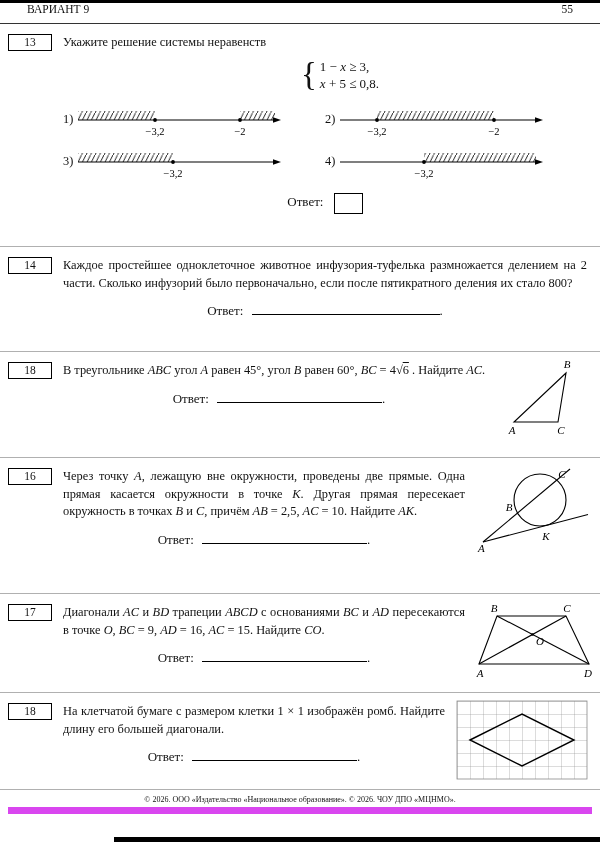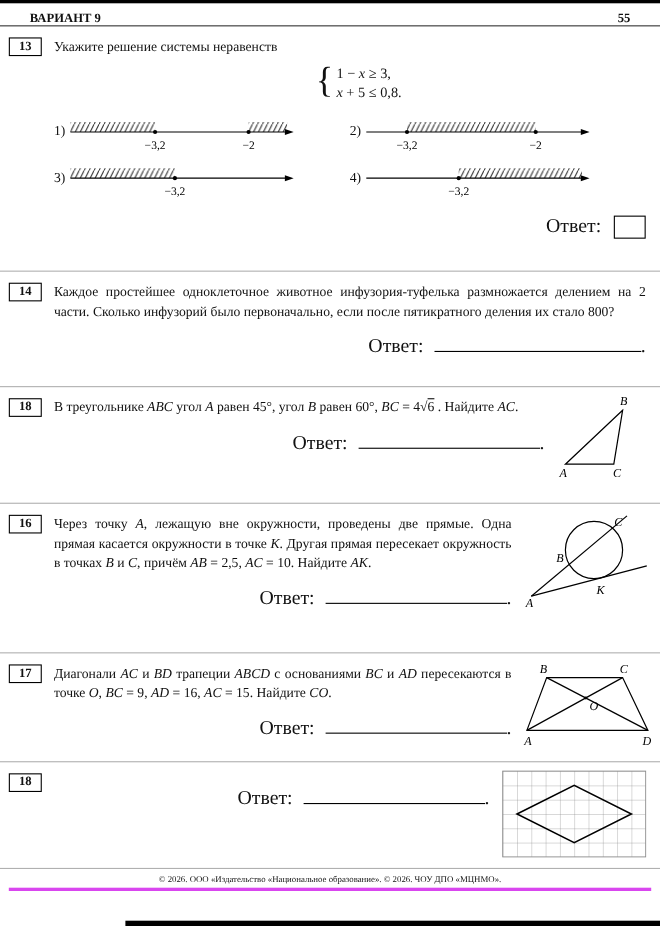--- a/index.html
+++ b/index.html
@@ -4,48 +4,48 @@
 <style>
   * { margin:0; padding:0; box-sizing:border-box; }
   html,body { background:#ddd; }
   body { width:600px; height:842px; overflow:hidden; }
   .page {
     position:relative; width:600px; height:842px; background:#fff;
     font-family:"Liberation Serif", serif; color:#111;
     border-top:3px solid #000; overflow:hidden;
   }
   .header {
-    height:21px; display:flex; justify-content:space-between; align-items:flex-end;
+    height:21px; display:flex; justify-content:space-between; align-items:flex-start;
     padding:0 27px; border-bottom:1px solid #333;
-    font-weight:bold; font-size:11.5px;
+    font-weight:normal; font-size:11.5px;
   }
   .sec { position:relative; border-bottom:1px solid #b0b0b0; overflow:hidden; }
   .prow { display:flex; align-items:flex-start; padding-top:10px; }
   .pnum {
-    flex:0 0 auto; width:30px; height:17px; border:1.3px solid #000; margin-left:8px;
-    font-weight:bold; font-size:11.5px; text-align:center; line-height:14px;
+    flex:0 0 auto; width:44px; height:17px; border:1.3px solid #000; margin-left:8px;
+    font-weight:normal; font-size:11.5px; text-align:center; line-height:14px;
   }
   .pbody { flex:1; margin-left:11px; margin-right:13px; font-size:12.4px; line-height:1.42; text-align:justify; }
   #sec15 .pbody { margin-right:105px; }
   #sec16 .pbody { margin-right:135px; }
   #sec17 .pbody { margin-right:135px; }
   #sec18 .pbody { margin-right:155px; }
   .i { font-style:italic; }
   .ov { text-decoration:overline; }
 
   .system { display:flex; align-items:center; margin:6px 0 0 238px; text-align:left; }
   .brace { font-size:33px; line-height:1; margin-right:3px; font-weight:400; }
   .sys-lines div { font-size:13px; line-height:17px; }
 
   .opts { margin-top:12px; }
   .opt-row { display:flex; margin-bottom:8px; }
   .opt { width:50%; display:flex; align-items:flex-start; }
   .opt-label { font-size:12.4px; margin-right:4px; padding-top:7px; }
 
-  .answer { margin-top:10px; text-align:right; font-size:18px; }
+  .answer { margin-top:10px; text-align:center; font-size:13px; }
   #sec13 .answer { margin-top:13px; }
   .ans-line { display:inline-block; width:165px; border-bottom:1.1px solid #000; height:12px; margin-left:5px; }
   #sec14 .ans-line { width:188px; }
   .ans-box { display:inline-block; width:29px; height:21px; border:1.2px solid #000; vertical-align:middle; margin-left:7px; }
 
   .nl { display:block; }
   .nl .axis { stroke:#000; stroke-width:1.1; }
   .nl .hatch { fill:url(#hatch); }
   .nl .arw { fill:#000; }
   .nl .dot { fill:#000; }
@@ -56,21 +56,21 @@
   #fig16 { right:6px; top:8px; }
   #fig17 { right:6px; top:10px; }
   #fig18 { right:12px; top:7px; }
   .fig .shape { fill:none; stroke:#000; stroke-width:1.1; }
   .fig .dot { fill:#000; }
   .fig text { font-family:"Liberation Serif", serif; font-size:11px; font-style:italic; fill:#000; }
   .gridrect { fill:url(#grid); stroke:#8a8a8a; stroke-width:0.8; }
   .rhombus { fill:none; stroke:#000; stroke-width:1.4; }
 
   .footer { position:relative; height:52px; }
-  .copyright { text-align:center; font-size:8px; margin:5px 8px 0 8px; padding-bottom:3px; border-bottom:3px solid #d946ef; }
+  .copyright { text-align:center; font-size:8px; margin:5px 8px 0 8px; padding-bottom:3px; border-bottom:7px solid #d946ef; }
   .notice { text-align:center; font-size:7.6px; margin-top:2px; }
   .black-bar { position:absolute; left:114px; bottom:0; width:486px; height:10px; background:#000; }
 </style>
 </head>
 <body>
 
 <svg width="0" height="0" style="position:absolute" aria-hidden="true">
   <defs>
     <pattern id="hatch" patternUnits="userSpaceOnUse" width="4.5" height="9">
       <line x1="0" y1="9" x2="4.5" y2="0" stroke="#000" stroke-width="0.9"></line>
@@ -237,20 +237,21 @@
       <text x="6" y="73" text-anchor="middle">A</text>
       <text x="114" y="73" text-anchor="middle">D</text>
       <text x="62" y="41">O</text>
     </svg>
   </section>
 
   <section class="sec" id="sec18" style="height:97px">
     <div class="prow">
       <div class="pnum">18</div>
       <div class="pbody">
+        <div><span>На клетчатой бумаге с размером клетки 1 × 1 изображён ромб. Найдите длину его большей диагонали.</span></div>
         <div class="answer">
           <span>Ответ:</span>
           <span class="ans-line"></span><span>.</span>
         </div>
       </div>
     </div>
     <svg class="fig" id="fig18" width="132" height="80" viewBox="0 0 132 80">
       <rect x="1" y="1" width="130" height="78" class="gridrect"></rect>
       <polygon points="14,40 66,14 118,40 66,66" class="rhombus"></polygon>
     </svg>

